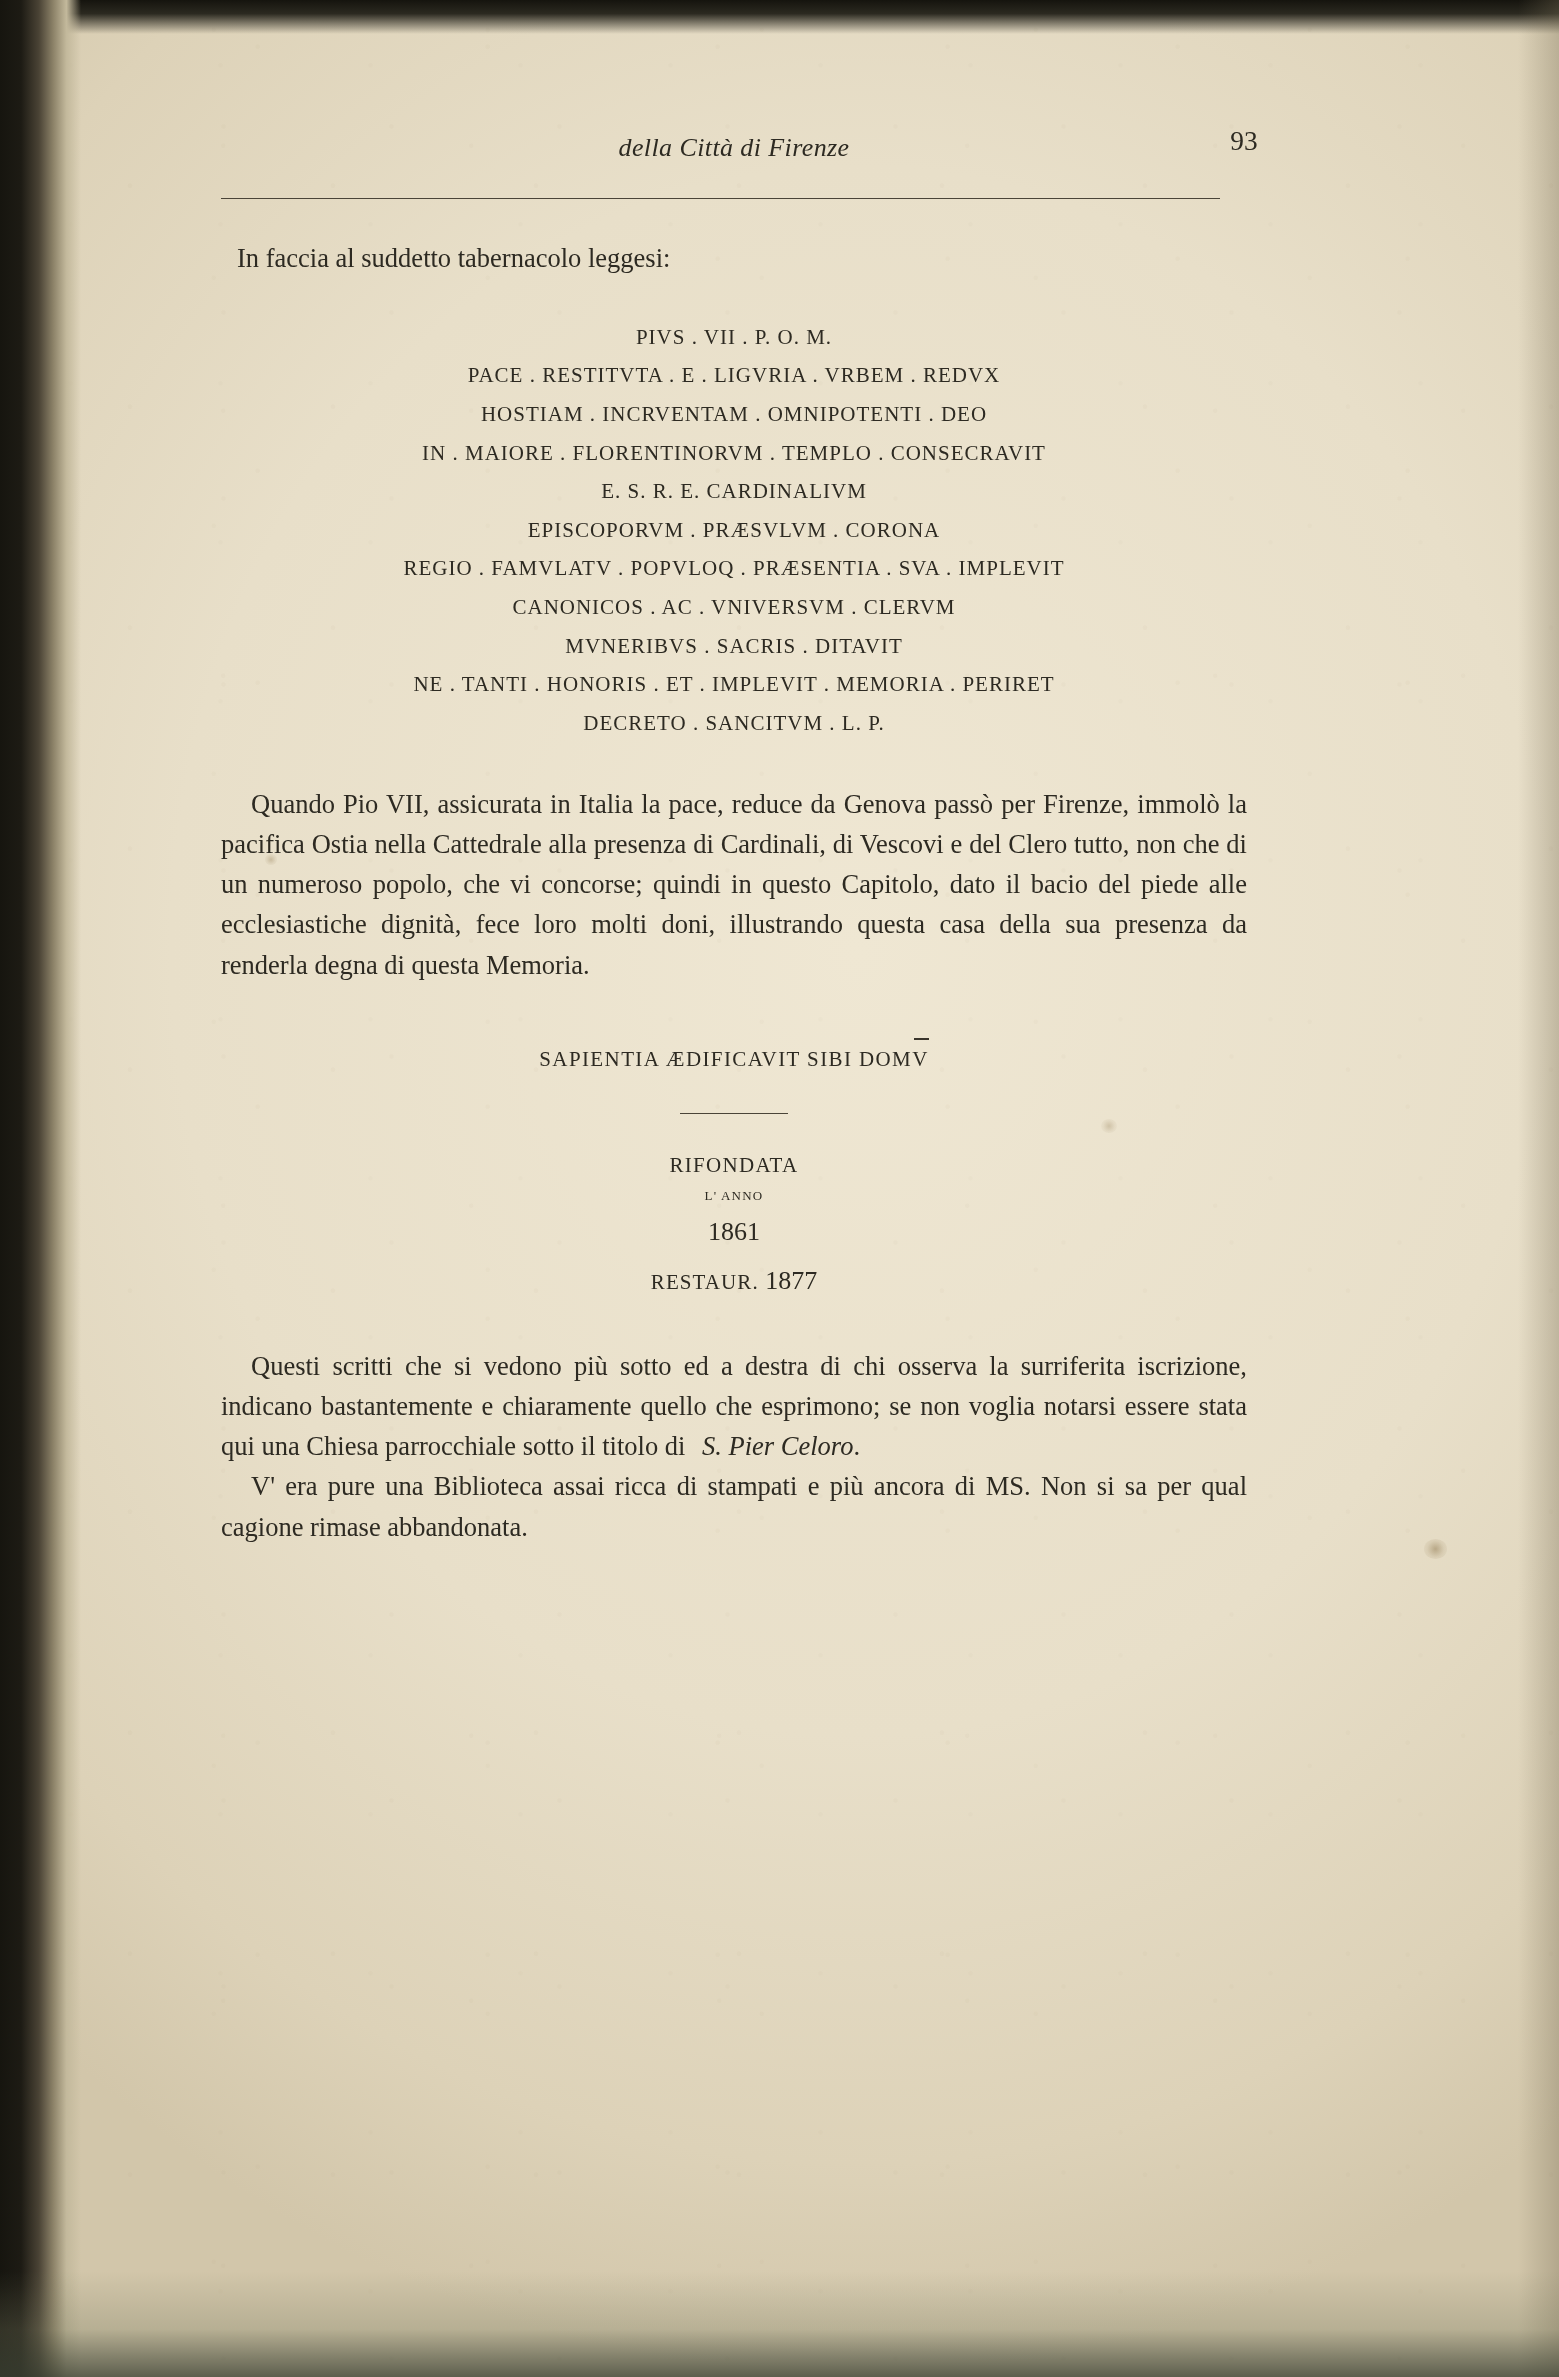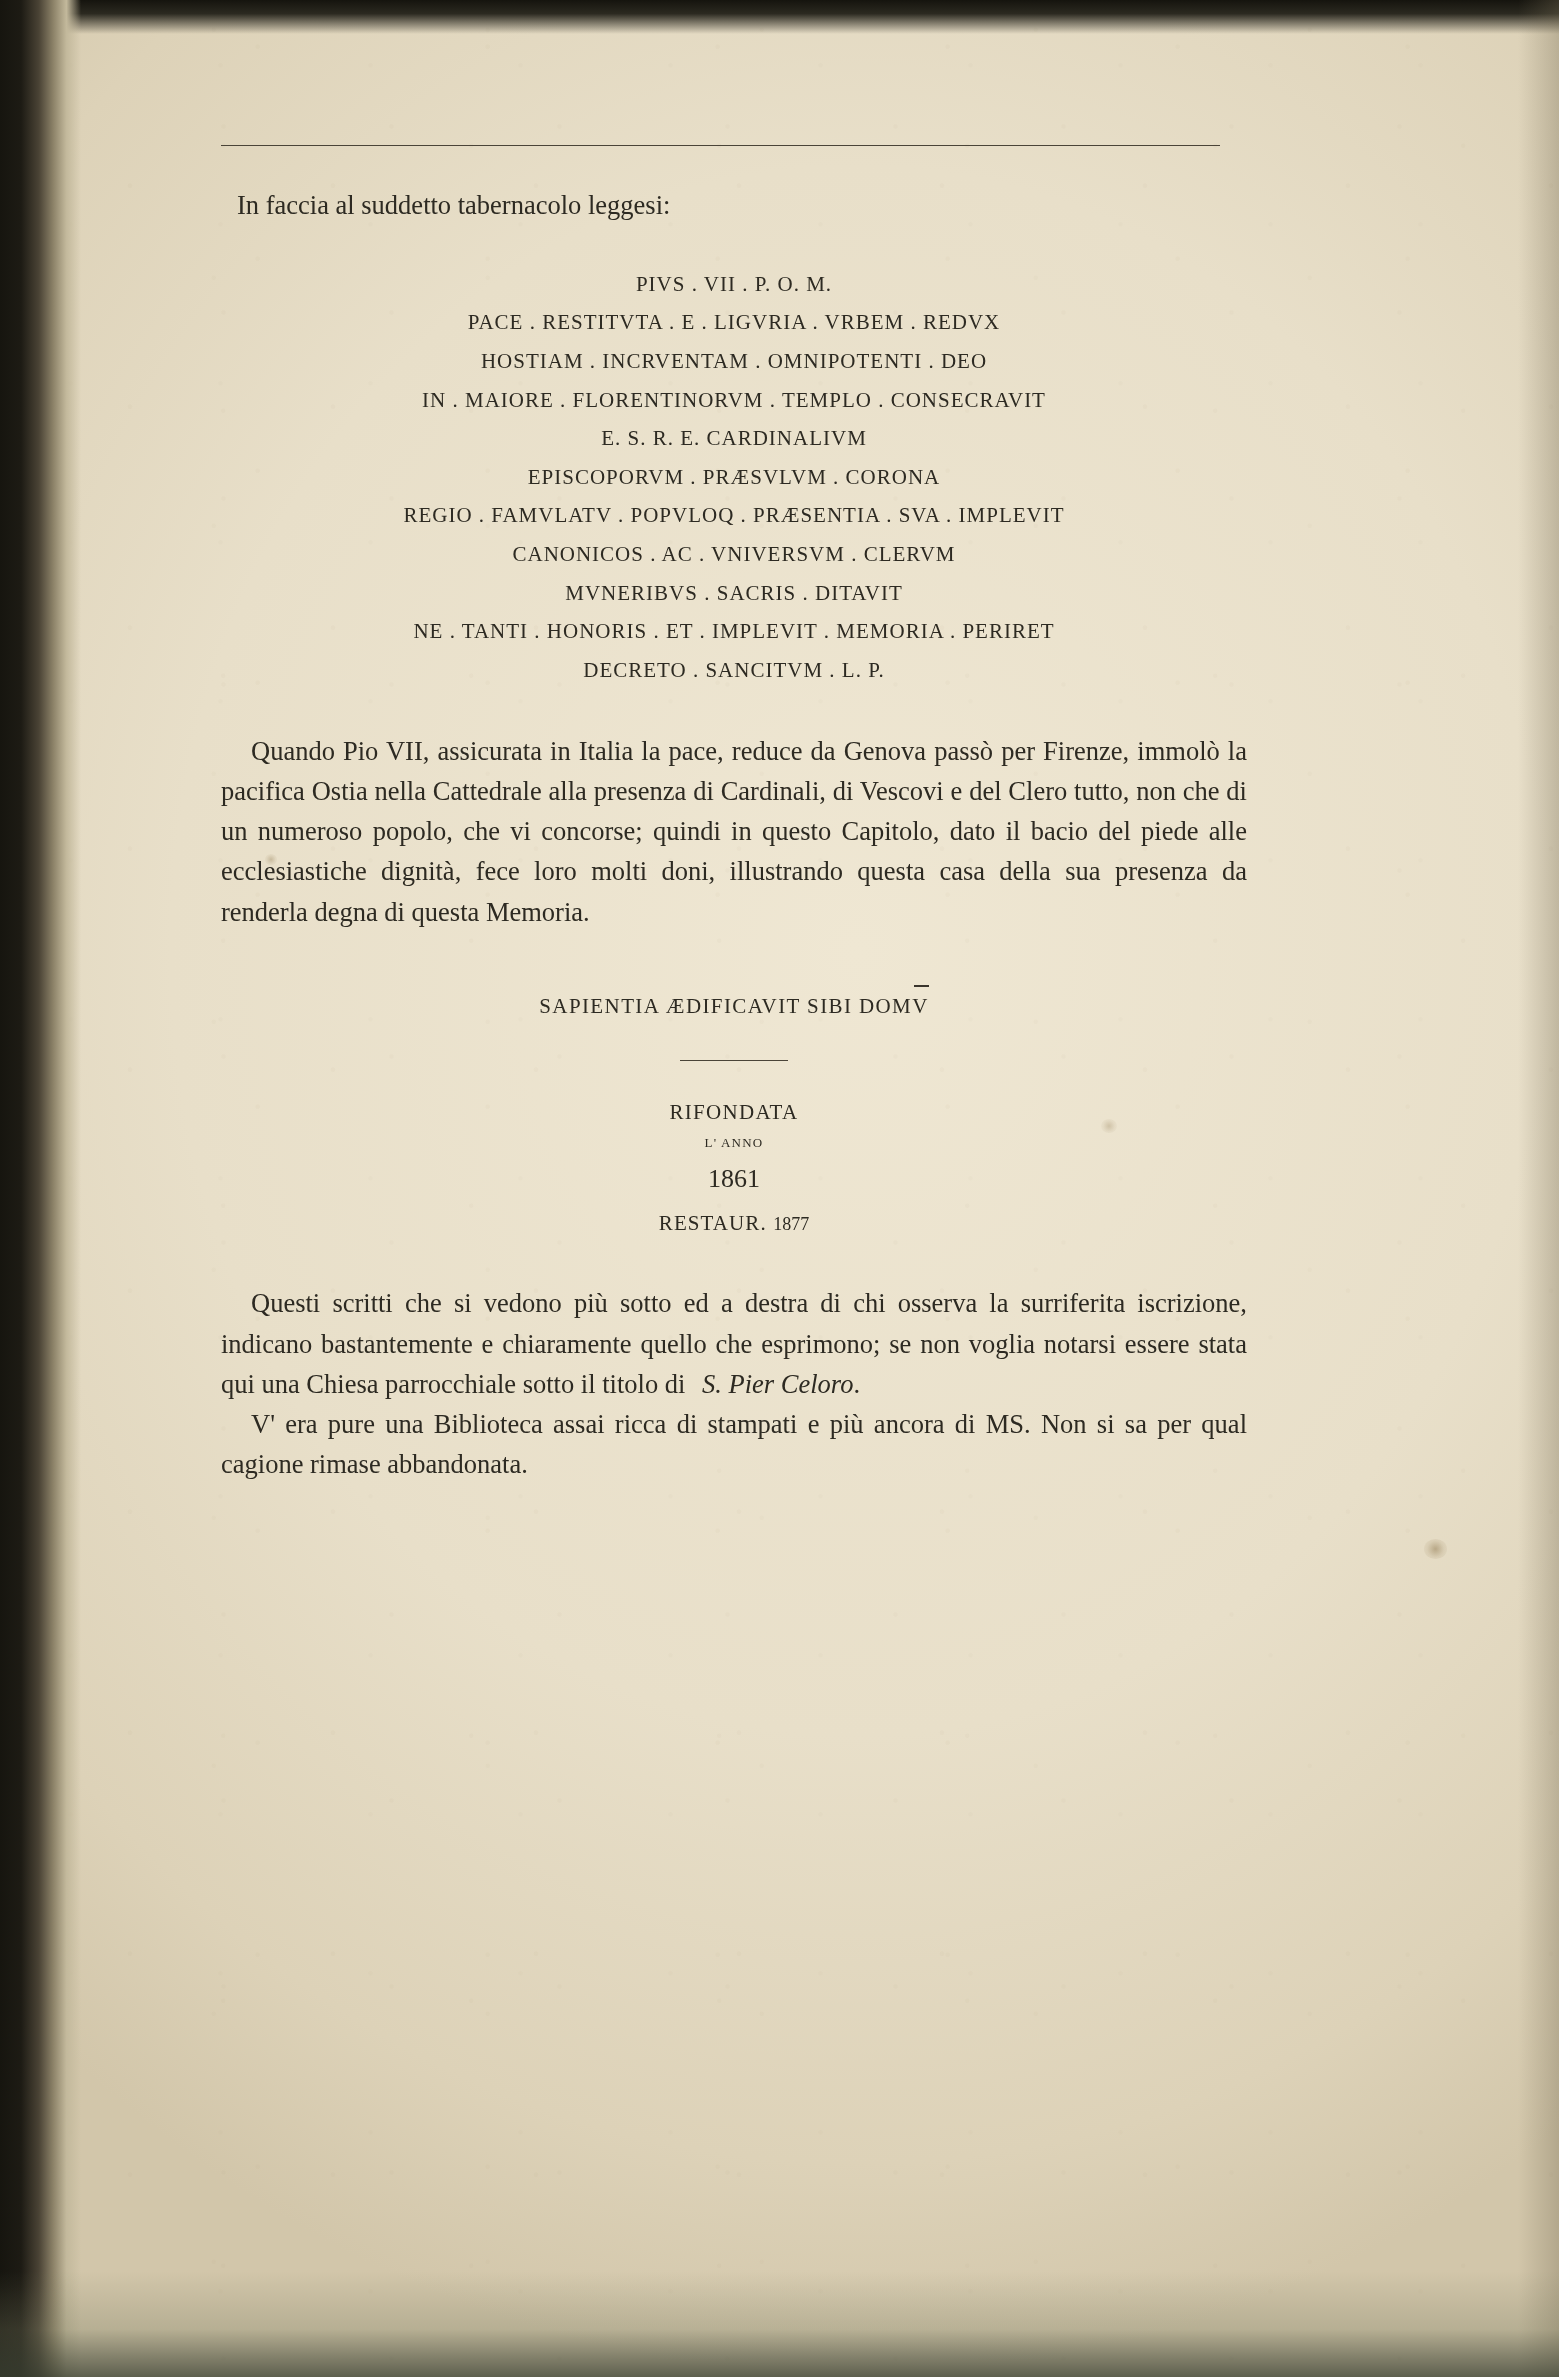--- a/index.html
+++ b/index.html
@@ -145,39 +145,43 @@
 
   .refound {
     margin-top: 32px;
     text-align: center;
     line-height: 1.85;
   }
   .refound .l1 { font-size: 21px; letter-spacing: 1.3px; }
   .refound .l2 { font-size: 13px; letter-spacing: 1.2px; }
   .refound .l3 { font-size: 26px; }
   .refound .l4 { font-size: 21px; letter-spacing: 1.1px; }
-  .refound .l4 .year { font-size: 18px; letter-spacing: 0; }
+  .refound .l4 .year { font-size: 26px; letter-spacing: 0; }
 
   .tail { margin-top: 41px; }
   .tail p + p { margin-top: 0; }
   .it { font-style: italic; margin-left: 10px; }
 </style>
 </head>
 <body>
 
 <div class="page">
   <div class="paper"></div>
   <div class="grain"></div>
 
   <div class="spot" style="left:1424px; top:1539px; width:23px; height:19.5px;"></div>
   <div class="spot" style="left:1101px; top:1119px; width:16px; height:14px; opacity:.6;"></div>
   <div class="spot" style="left:265px; top:854px; width:12.4px; height:10.6px; opacity:.7;"></div>
 
   <div class="content">
 
+    <div class="runhead">
+      <div class="runhead-title">della Città di Firenze</div>
+      <div class="runhead-page">93</div>
+    </div>
     <hr class="rule">
 
     <p class="para para-top" style="text-indent:0; margin-left:16px;">In faccia al suddetto tabernacolo leggesi:</p>
 
     <div class="inscription">
       <div>PIVS . VII . P.  O.  M.</div>
       <div>PACE . RESTITVTA . E . LIGVRIA . VRBEM . REDVX</div>
       <div>HOSTIAM . INCRVENTAM . OMNIPOTENTI . DEO</div>
       <div>IN . MAIORE . FLORENTINORVM . TEMPLO . CONSECRAVIT</div>
       <div>E.  S.  R.  E.  CARDINALIVM</div>

